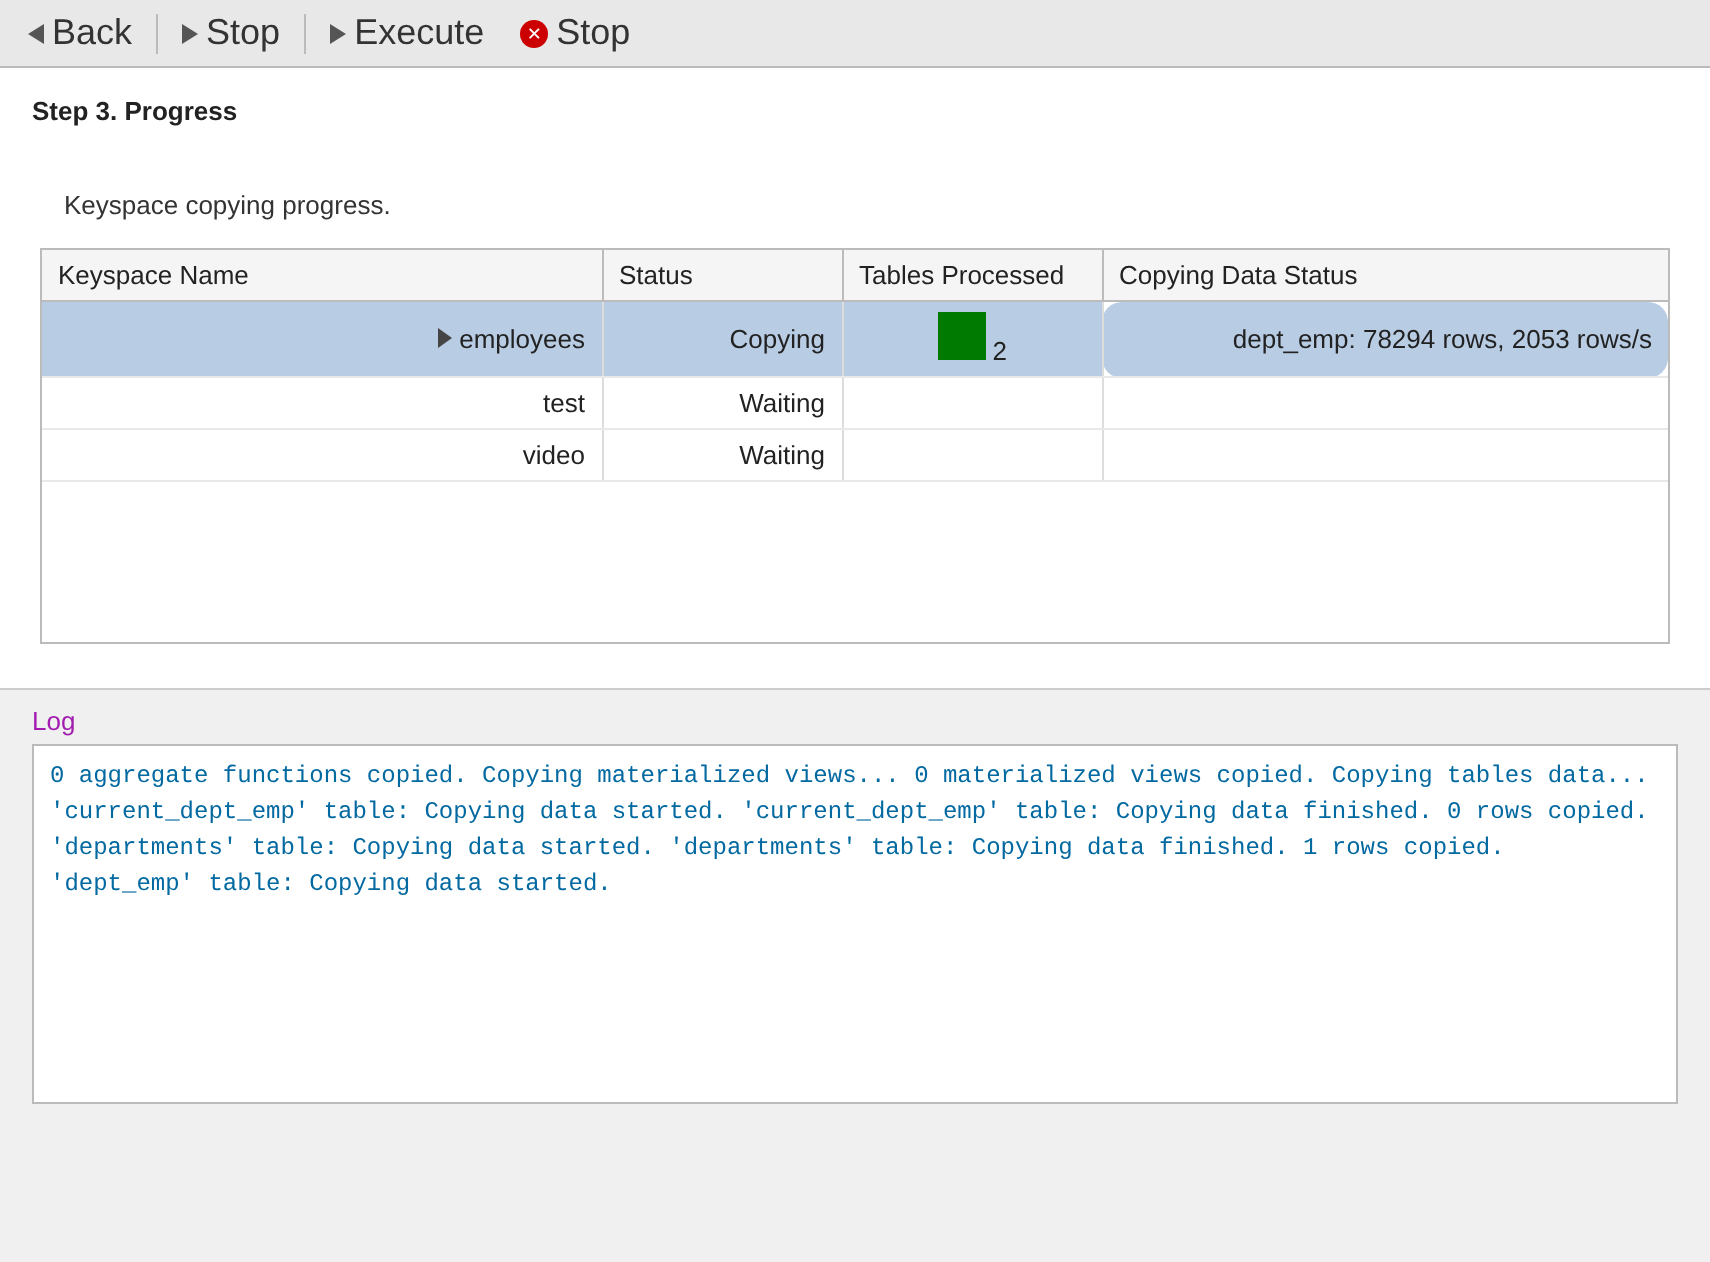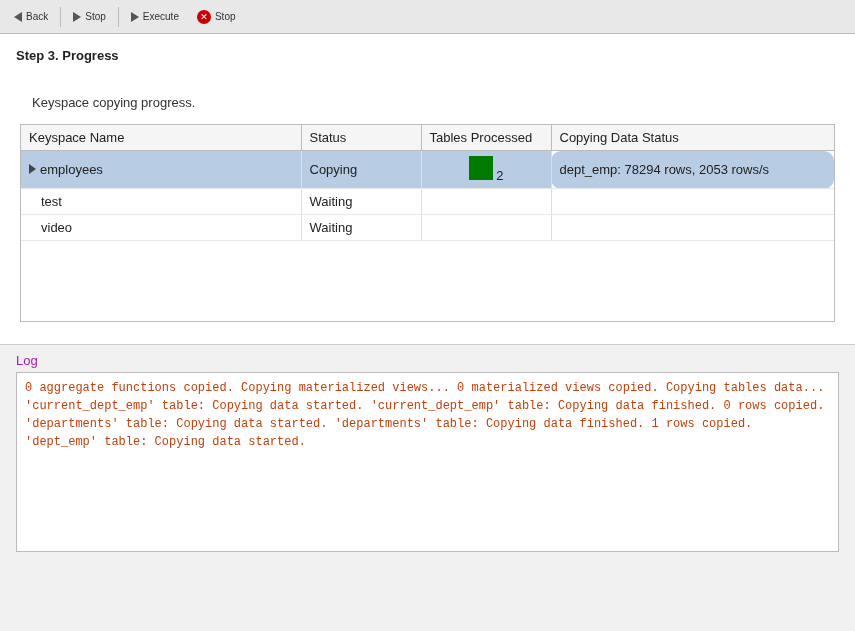--- a/index.html
+++ b/index.html
@@ -23,21 +23,21 @@
       height: 34px;
     }
     .toolbar-btn {
       display: flex;
       align-items: center;
       gap: 4px;
       padding: 3px 8px;
       background: transparent;
       border: none;
       cursor: pointer;
-      font-size: 10px;
+      font-size: 18px;
       color: #333;
     }
     .toolbar-separator {
       width: 1px;
       height: 20px;
       background: #bbb;
       margin: 0 2px;
     }
     .arrow-left {
       width: 0; height: 0;
@@ -108,20 +108,21 @@
       font-weight: normal;
       border-right: 1px solid #bbb;
       white-space: nowrap;
     }
     table.data-table th:last-child { border-right: none; }
     table.data-table td {
       padding: 5px 8px;
       border-right: 1px solid #ddd;
       border-bottom: 1px solid #e8e8e8;
       vertical-align: middle;
+      text-align: right;
     }
     table.data-table td:last-child { border-right: none; border-radius: 10px; }
     .row-selected td {
       background: #b8cce4;
     }
     .row-normal td {
       background: #fff;
     }
     .expand-arrow {
       display: inline-block;
@@ -159,21 +160,21 @@
     }
     .log-box {
       border: 1px solid #bbb;
       background: #fff;
       padding: 6px 8px;
       height: 180px;
       overflow-y: scroll;
       font-family: 'Courier New', monospace;
       font-size: 12px;
       line-height: 1.5;
-      color: #c2410c;
+      color: #0369a1;
       resize: none;
     }
     .log-box::-webkit-scrollbar {
       width: 14px;
     }
     .log-box::-webkit-scrollbar-track {
       background: #f0f0f0;
       border-left: 1px solid #ccc;
     }
     .log-box::-webkit-scrollbar-thumb {

